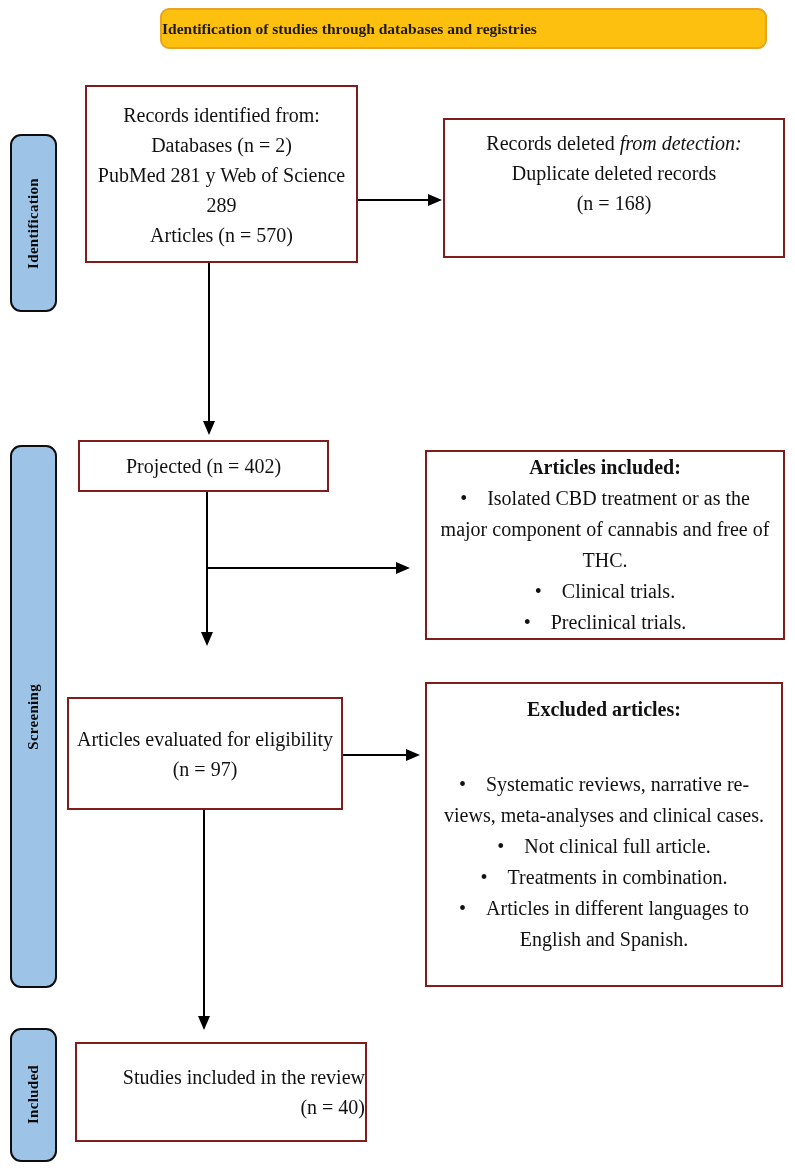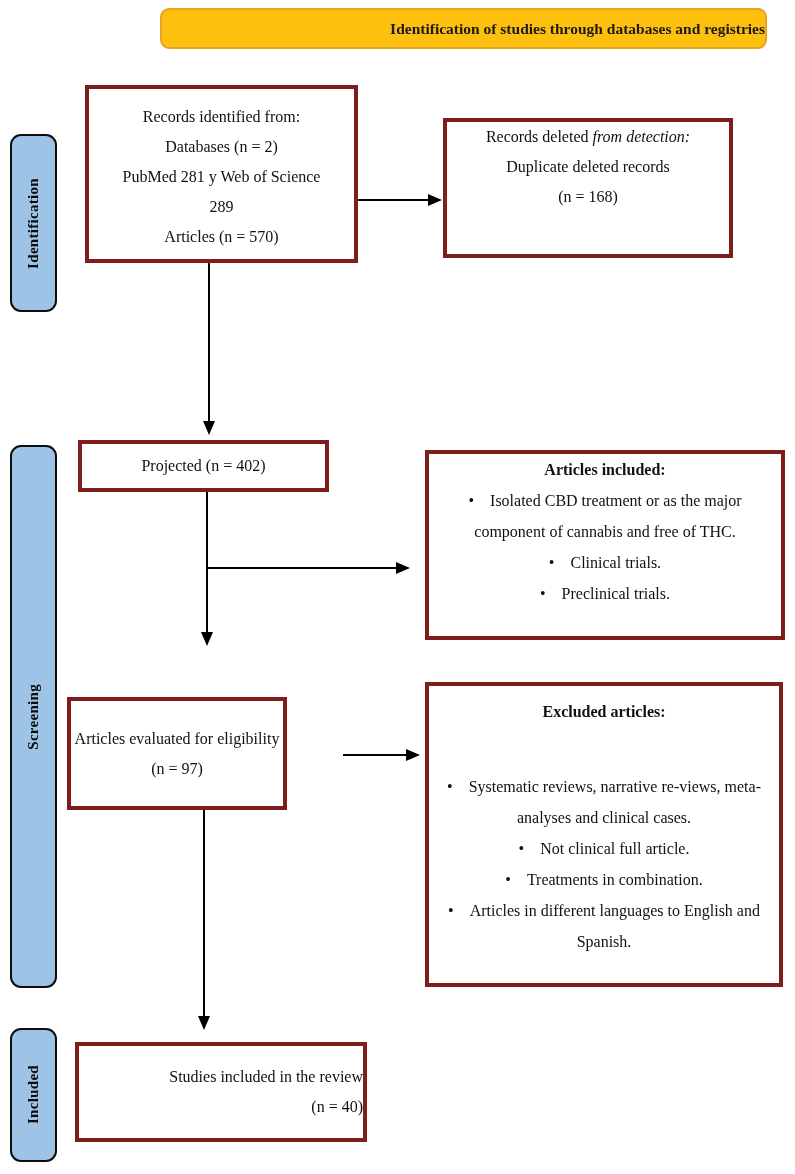--- a/index.html
+++ b/index.html
@@ -19,21 +19,21 @@
     width:795px;height:1174px;
     background:#ffffff;
     overflow:hidden;
   }
   
   .banner{
     position:absolute;left:160px;top:8px;width:607px;height:41px;
     background:var(--banner-fill);
     border:2px solid var(--banner-border);
     border-radius:9px;
-    display:flex;align-items:center;justify-content:flex-end;
+    display:flex;align-items:center;justify-content:flex-start;
     font-weight:bold;font-size:15.5px;color:#1c1a14;
   }
   
   .stage{
     position:absolute;left:10px;width:47px;
     background:var(--stage-fill);
     border:2px solid #0d0d0d;
     border-radius:11px;
     display:flex;align-items:center;justify-content:center;
   }
@@ -44,32 +44,32 @@
     white-space:nowrap;
     letter-spacing:.3px;
   }
   .st-identification{top:134px;height:178px;}
   .st-screening{top:445px;height:543px;}
   .st-included{top:1028px;height:134px;}
   
   .fbox{
     position:absolute;
     background:#fff;
-    border:4px solid #7f1d1d;
-    font-size:16px;
+    border:2px solid #7f1d1d;
+    font-size:20px;
     text-align:center;
   }
   .bx-records{left:85px;top:85px;width:273px;height:178px;padding-top:13px;}
   .bx-records .ln{line-height:30px;}
-  .bx-deleted{left:443px;top:118px;width:290px;height:140px;padding-top:0;}
+  .bx-deleted{left:443px;top:118px;width:342px;height:140px;padding-top:8px;}
   .bx-deleted .ln{line-height:30px;}
   .bx-projected{left:78px;top:440px;width:251px;height:52px;display:flex;align-items:center;justify-content:center;}
   .bx-included-crit{left:425px;top:450px;width:360px;height:190px;padding-top:0;}
   .bx-included-crit .ttl{font-weight:bold;line-height:31px;}
-  .bx-evaluated{left:67px;top:697px;width:220px;height:113px;display:flex;flex-direction:column;align-items:center;justify-content:center;}
+  .bx-evaluated{left:67px;top:697px;width:276px;height:113px;display:flex;flex-direction:column;align-items:center;justify-content:center;}
   .bx-evaluated .ln{line-height:30px;}
   .bx-excluded{left:425px;top:682px;width:358px;height:305px;padding-top:10px;}
   .bx-excluded .ttl{font-weight:bold;line-height:31px;margin-bottom:44px;}
   .bx-studies{left:75px;top:1042px;width:292px;height:100px;display:flex;flex-direction:column;align-items:flex-end;justify-content:center;}
   .bx-studies .ln{line-height:30px;}
   .it{font-style:italic;}
   
   .blt{
     line-height:31px;
     max-width:330px;

